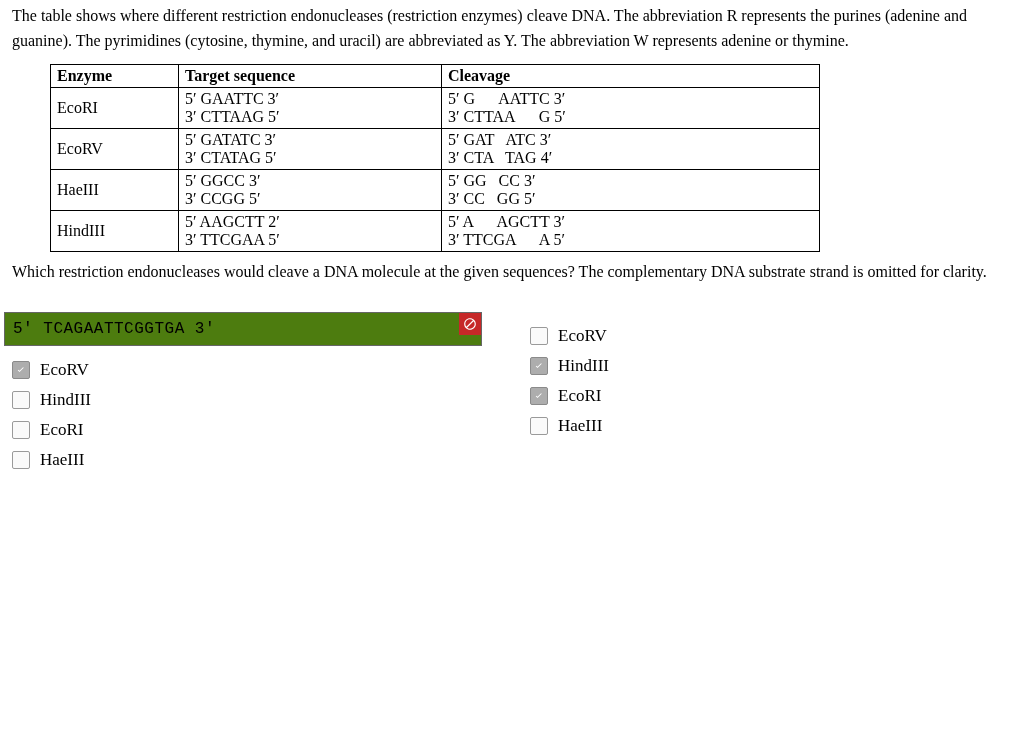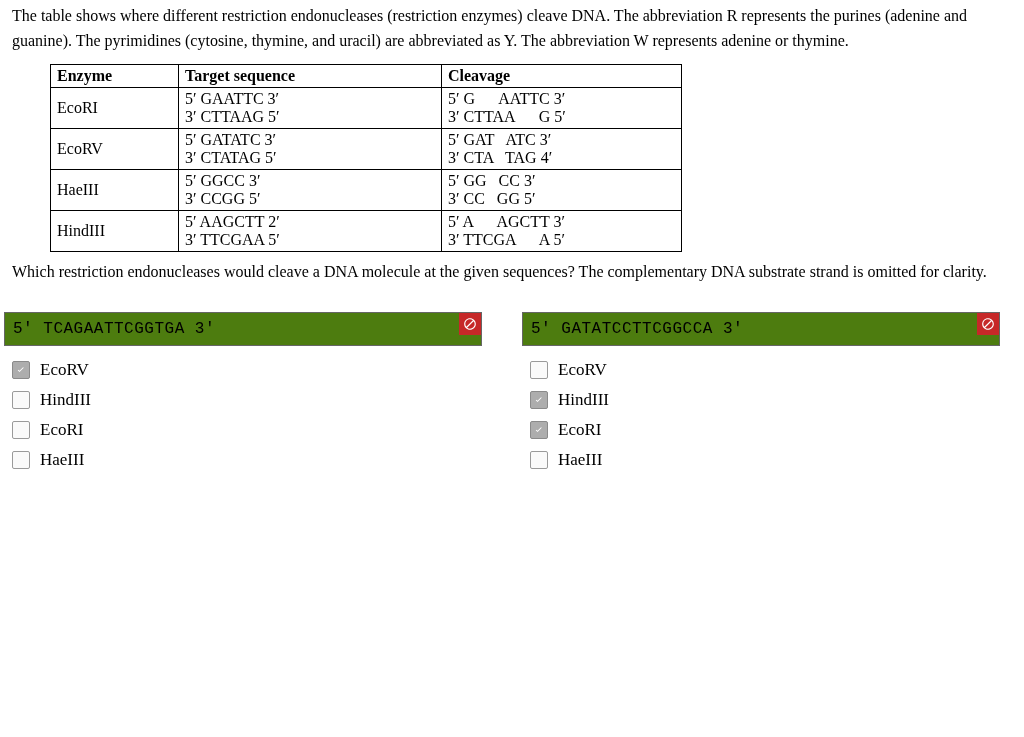--- a/index.html
+++ b/index.html
@@ -13,21 +13,21 @@
     box-sizing: border-box;
   }
   .intro {
     line-height: 1.55;
     margin-bottom: 10px;
     margin-left: 8px;
   }
   table.rxn {
     border-collapse: collapse;
     margin: 0 0 1px 46px;
-    width: 632px;
+    width: 770px;
   }
   table.rxn th, table.rxn td {
     border: 1px solid #000;
     padding: 2px 6px;
     text-align: left;
     vertical-align: middle;
     font-weight: normal;
   }
   table.rxn th {
     font-weight: bold;
@@ -190,25 +190,20 @@
           <span class="chk"></span>
           <span>EcoRI</span>
         </div>
         <div class="opt">
           <span class="chk"></span>
           <span>HaeIII</span>
         </div>
       </div>
     </div>
     <div class="answer-col">
-      <div class="seq-box">5′ GATATCCTTCGGCCA 3′<div class="badge">
-          <svg viewBox="0 0 24 24">
-            <path d="M12 2C6.48 2 2 6.48 2 12s4.48 10 10 10 10-4.48 10-10S17.52 2 12 2zM4 12c0-4.42 3.58-8 8-8 1.85 0 3.55.63 4.9 1.69L5.69 16.9C4.63 15.55 4 13.85 4 12zm8 8c-1.85 0-3.55-.63-4.9-1.69L18.31 7.1C19.37 8.45 20 10.15 20 12c0 4.42-3.58 8-8 8z"></path>
-          </svg>
-        </div></div>
       <div class="options">
         <div class="opt">
           <span class="chk"></span>
           <span>EcoRV</span>
         </div>
         <div class="opt">
           <span class="chk checked">
             <svg viewBox="0 0 24 24">
               <path d="M9 16.2l-3.5-3.5 1.4-1.4L9 13.4l7.1-7.1 1.4 1.4z"></path>
             </svg>

